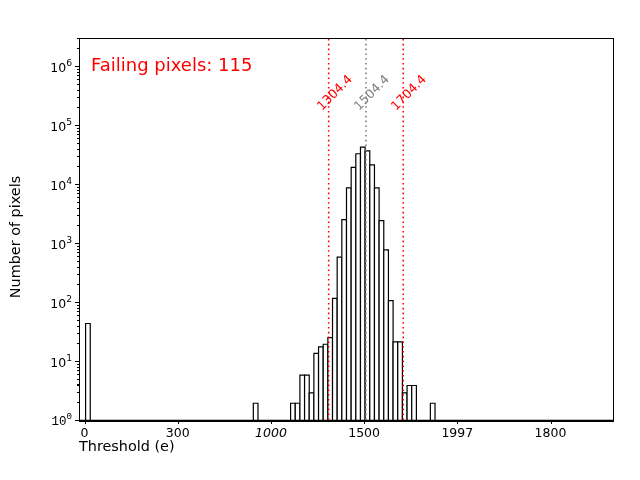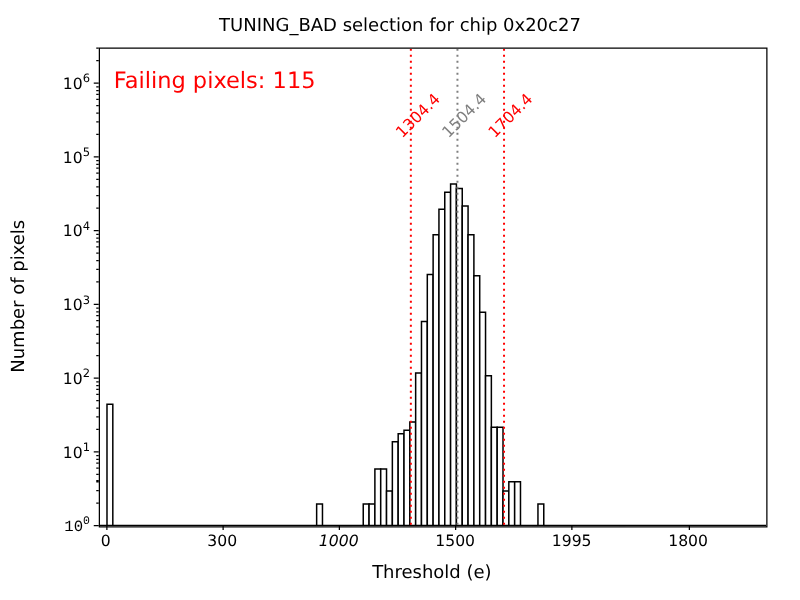--- a/index.html
+++ b/index.html
@@ -68,23 +68,23 @@
     position: absolute;
     left: 14px;
     top: 19px;
     width: 20px;
     height: 382px;
   }
   
   #xlabel {
     position: absolute;
     left: 79px;
-    top: 450px;
+    top: 438px;
     width: 533px;
-    text-align: center;
+    text-align: left;
     font-size: 14.4px;
     color: #000000;
   }
   .xtick-label {
     position: absolute;
     top: 425px;
     font-size: 12.5px;
     color: #000000;
     text-align: center;
     transform: translateX(-50%);
@@ -136,21 +136,20 @@
     transform: rotate(-45deg);
   }
   .vline-label.red { color: #ff0000; }
   .vline-label.gray { color: #808080; }
 </style>
 </head>
 <body>
 
 <div id="figure">
 
-  <div id="chart-title">TUNING_BAD selection for chip 0x20c27</div>
 
   <div id="ylabel-wrap">
     <div id="ylabel">Number of pixels</div>
   </div>
 
   <div id="ytick-col">
       <div class="ytick-label" style="top: 420px; font-family: Liberation Mono, monospace;"><span>10</span><sup style="font-size: 9.2px;">0</sup></div>
       <div class="ytick-label" style="top: 361.023px;"><span>10</span><sup style="font-size: 9.2px;">1</sup></div>
       <div class="ytick-label" style="top: 302.046px;"><span>10</span><sup style="font-size: 9.2px;">2</sup></div>
       <div class="ytick-label" style="top: 243.07px;"><span>10</span><sup style="font-size: 9.2px;">3</sup></div>
@@ -215,21 +214,21 @@
   <div id="tick-layer">
       <div class="tick-mark-x" style="left: 84.5909px;"></div>
       <div class="xtick-label" style="left: 84.5909px;">0</div>
       <div class="tick-mark-x" style="left: 177.773px;"></div>
       <div class="xtick-label" style="left: 177.773px;">300</div>
       <div class="tick-mark-x" style="left: 270.955px;"></div>
       <div class="xtick-label" style="left: 270.955px; font-style: italic;">1000</div>
       <div class="tick-mark-x" style="left: 364.136px;"></div>
       <div class="xtick-label" style="left: 364.136px;">1500</div>
       <div class="tick-mark-x" style="left: 457.318px;"></div>
-      <div class="xtick-label" style="left: 457.318px;">1995</div>
+      <div class="xtick-label" style="left: 457.318px;">1997</div>
       <div class="tick-mark-x" style="left: 550.5px;"></div>
       <div class="xtick-label" style="left: 550.5px;">1800</div>
       <div class="tick-mark-y tick-major-y" style="top: 420px;"></div>
       <div class="tick-mark-y tick-major-y" style="top: 361.023px;"></div>
       <div class="tick-mark-y tick-major-y" style="top: 302.046px;"></div>
       <div class="tick-mark-y tick-major-y" style="top: 243.07px;"></div>
       <div class="tick-mark-y tick-major-y" style="top: 184.093px;"></div>
       <div class="tick-mark-y tick-major-y" style="top: 125.116px;"></div>
       <div class="tick-mark-y tick-major-y" style="top: 66.1391px;"></div>
       <div class="tick-mark-y tick-minor-y" style="top: 402.246px;"></div>

